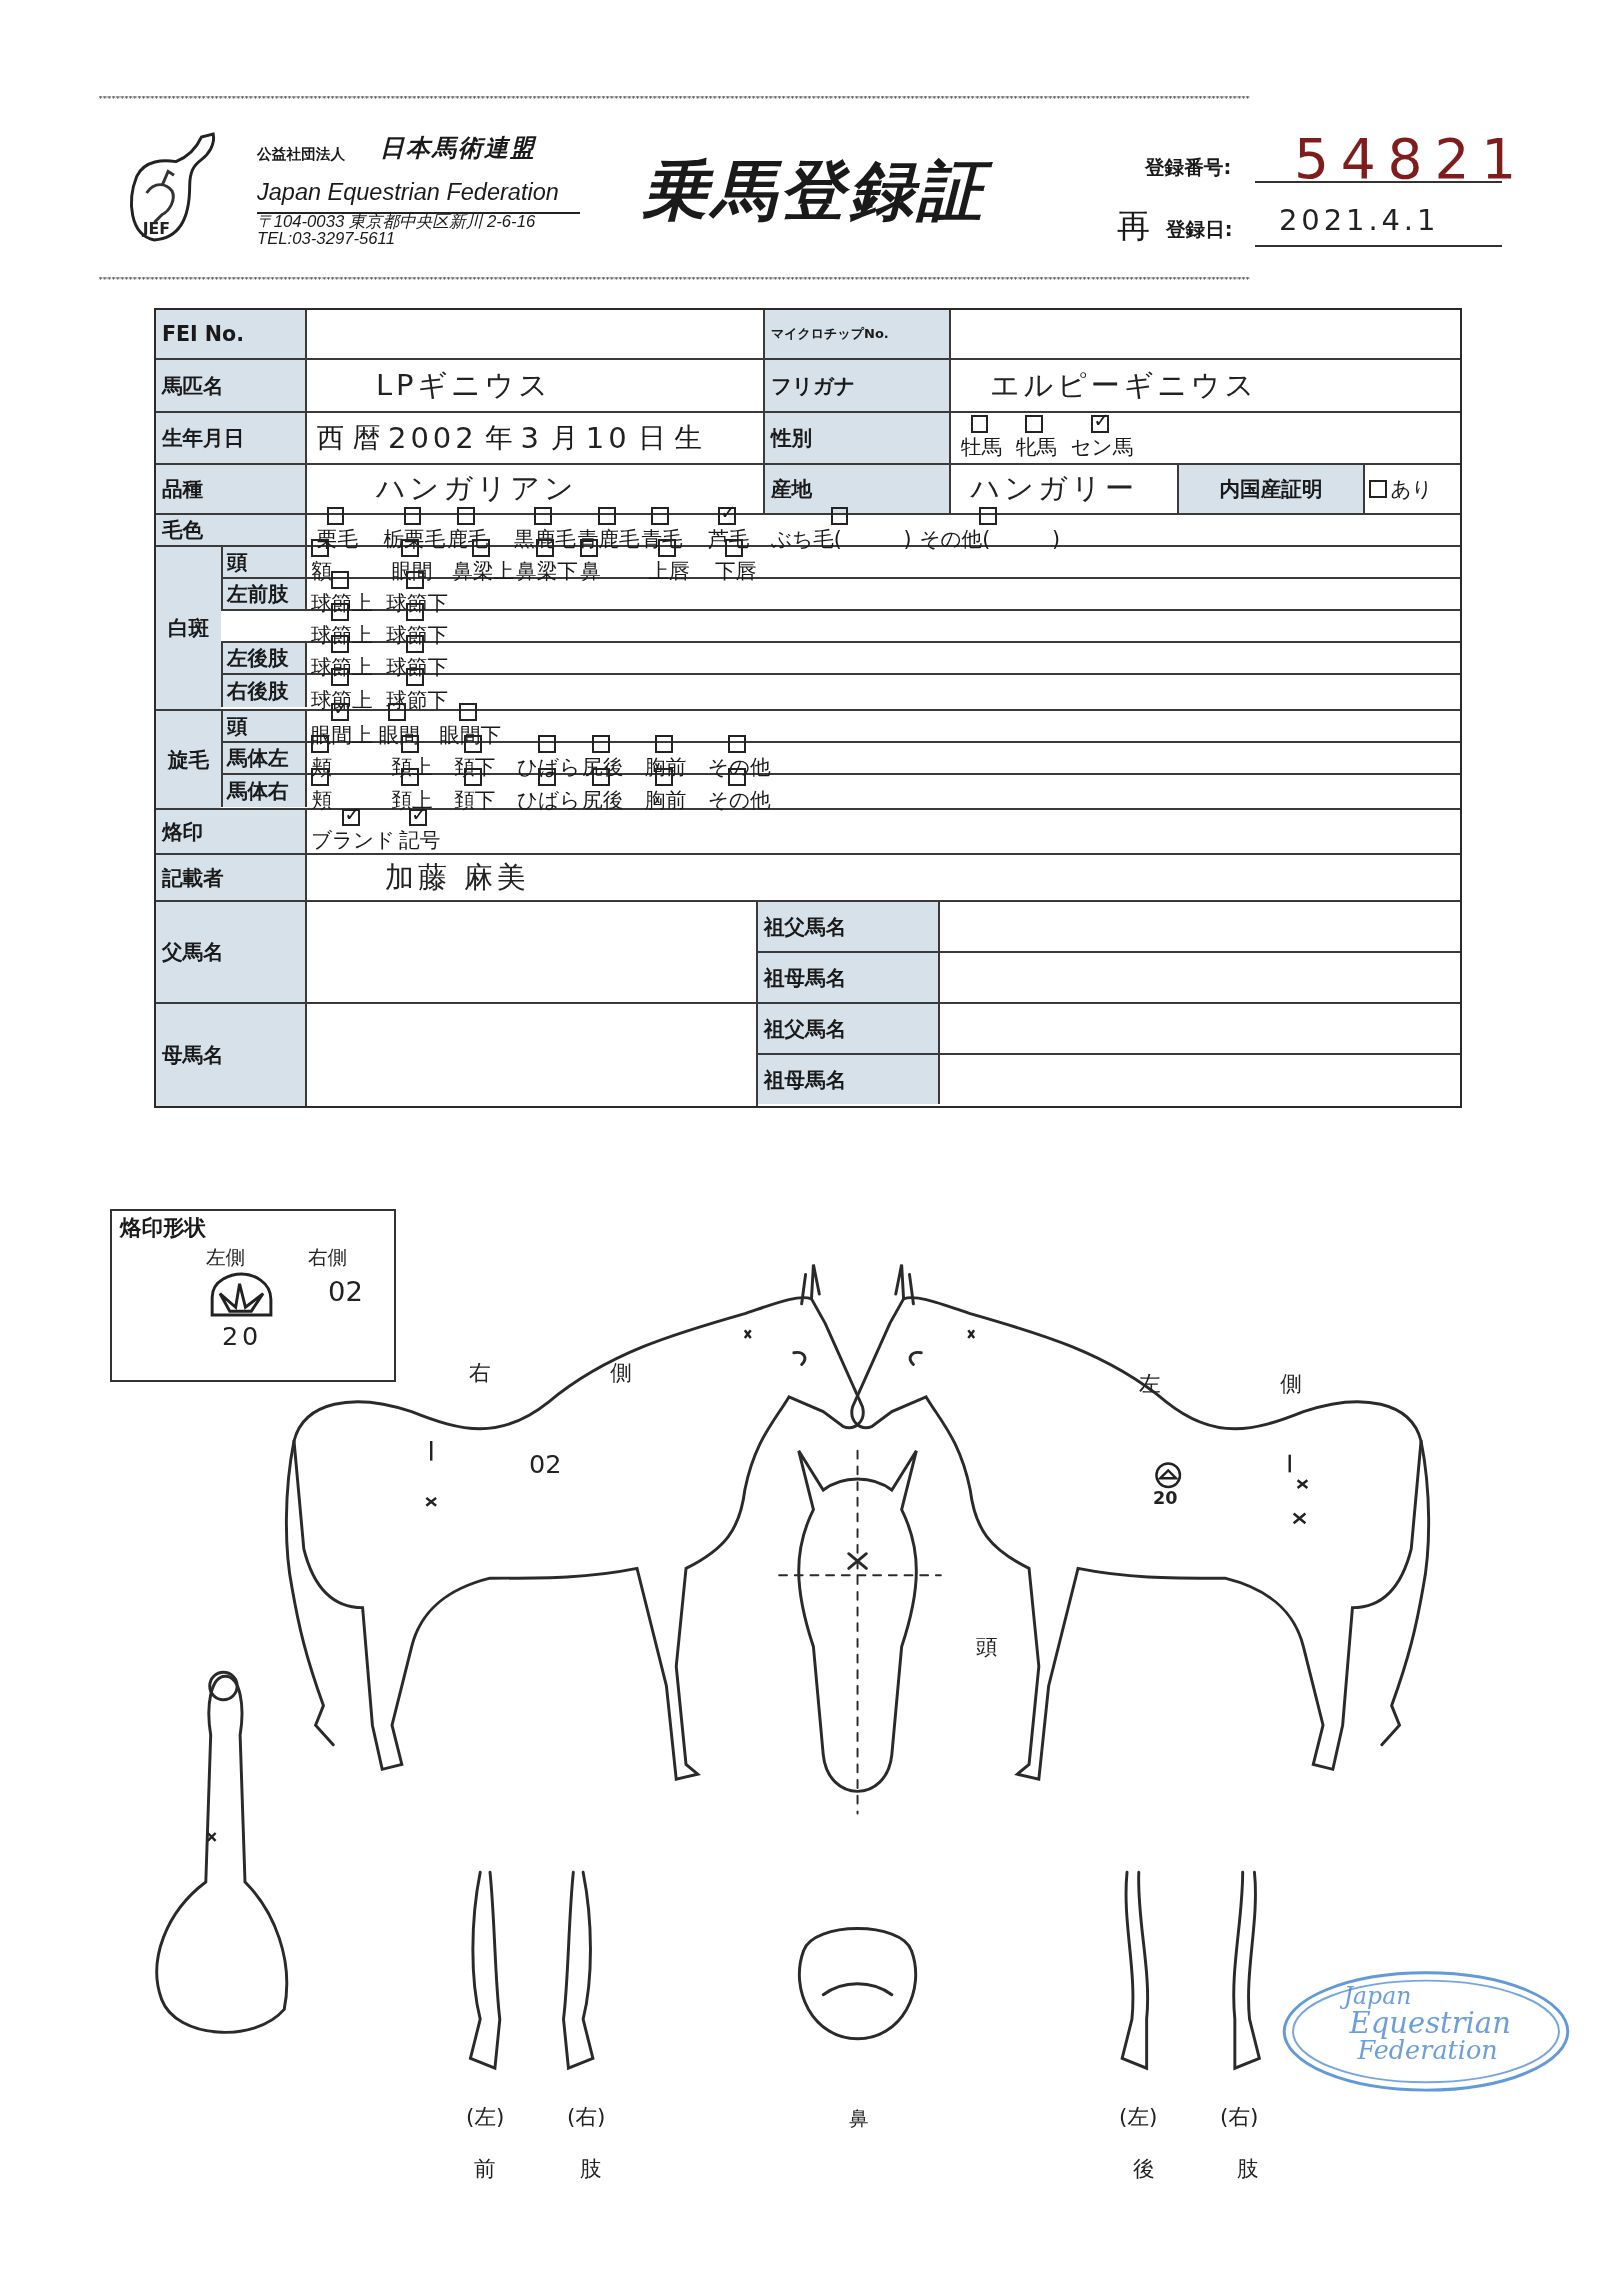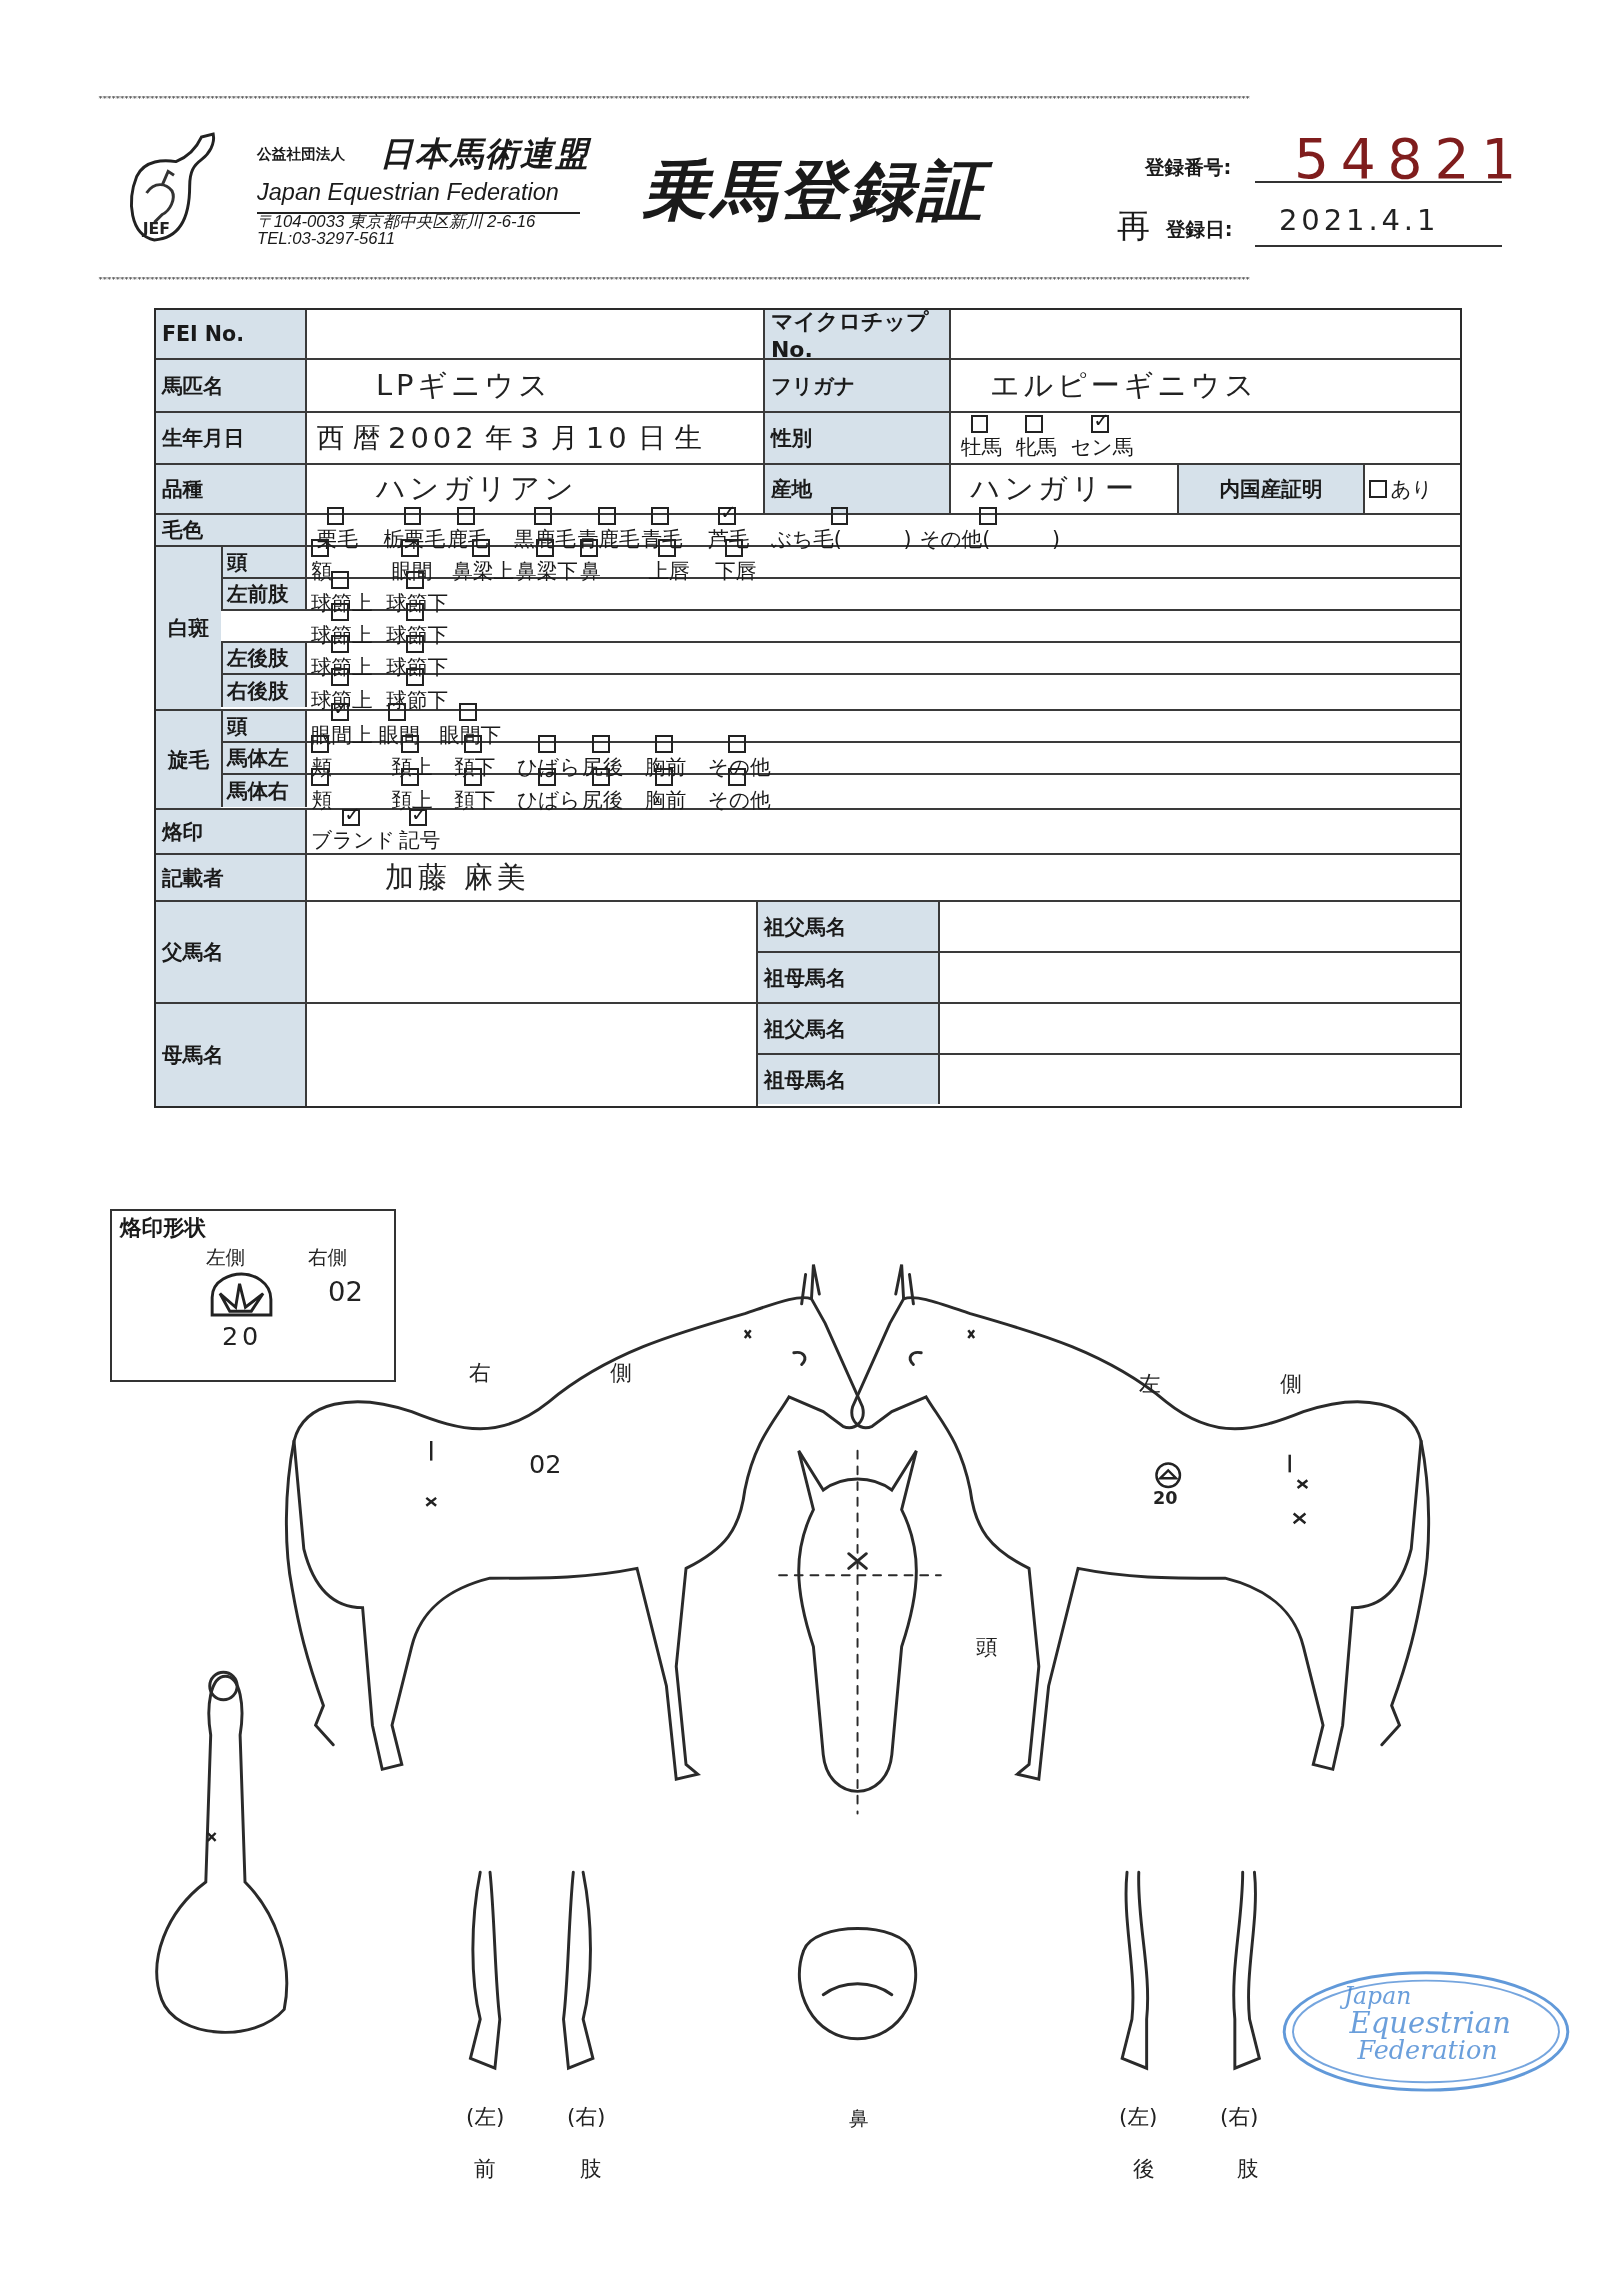--- a/index.html
+++ b/index.html
@@ -4,21 +4,21 @@
 <style>
   html, body { margin:0; padding:0; background:#ffffff; }
   body { width:1620px; height:2292px; position:relative; overflow:hidden;
          font-family:"DejaVu Sans", sans-serif; color:#1a1a1a; }
   .stars { position:absolute; left:98px; width:1436px; height:7.8px; overflow:hidden;
            font-family:"DejaVu Sans Mono", monospace; font-size:8.8px; line-height:7.8px;
            letter-spacing:-1px; color:#333; white-space:nowrap; }
   
   .logo { position:absolute; left:125px; top:132px; width:98px; height:118px; }
   .org-jp-small { position:absolute; left:257px; top:145px; font-size:14.7px; font-weight:bold; }
-  .org-jp-big { position:absolute; left:380px; top:132px; font-size:33px; font-weight:bold; font-style:italic; letter-spacing:2px; }
+  .org-jp-big { position:absolute; left:380px; top:132px; font-size:24px; font-weight:bold; font-style:italic; letter-spacing:2px; }
   .org-en { position:absolute; left:257px; top:179px; font-family:"Liberation Sans", sans-serif; font-style:italic; font-size:23.5px; }
   .org-rule { position:absolute; left:257px; top:212px; width:323px; border-top:2px solid #222; }
   .org-addr { position:absolute; left:257px; top:214px; font-family:"Liberation Sans", sans-serif; font-style:italic; font-size:16.7px; line-height:16.7px; }
   .doc-title { position:absolute; left:642px; top:147px; font-size:65px; font-weight:bold; font-style:italic; letter-spacing:3.9px; }
   .reg-label { position:absolute; font-size:19.6px; font-weight:bold; }
   .reg-value { position:absolute; font-family:"DejaVu Sans", sans-serif; font-size:55px; letter-spacing:11.8px; color:#7f1d1d; }
   .reg-date  { position:absolute; font-family:"DejaVu Sans", sans-serif; font-size:29px; letter-spacing:3.9px; color:#222; }
   .reg-line { position:absolute; border-top:2.9px solid #333; }
   .re-mark { position:absolute; left:1117px; top:204px; font-size:33px; font-family:"DejaVu Serif", serif; }
 
@@ -74,21 +74,21 @@
 <span class="re-mark">再</span>
 <span class="reg-label" style="left:1166px;top:216px;">登録日:</span>
 <span class="reg-date" style="left:1279px;top:203px;">2021.4.1</span>
 <div class="reg-line" style="left:1255px;top:245px;width:247px;"></div>
 
 <div class="form">
 
   <div class="row" style="height:50px;">
     <div class="lbl" style="width:151px;">FEI No.</div>
     <div class="val" style="width:458px;border-right:2px solid #3a3a3a;"></div>
-    <div class="lbl" style="width:186px;font-size:22px;">マイクロチップNo.</div>
+    <div class="lbl" style="width:186px;font-size:13px;">マイクロチップNo.</div>
     <div class="val" style="flex:1;"></div>
   </div>
 
   <div class="row" style="height:53px;">
     <div class="lbl" style="width:151px;">馬匹名</div>
     <div class="val hand" style="width:458px;border-right:2px solid #3a3a3a;padding-left:69px;">LPギニウス</div>
     <div class="lbl" style="width:186px;">フリガナ</div>
     <div class="val hand" style="flex:1;padding-left:39px;">エルピーギニウス</div>
   </div>
 

